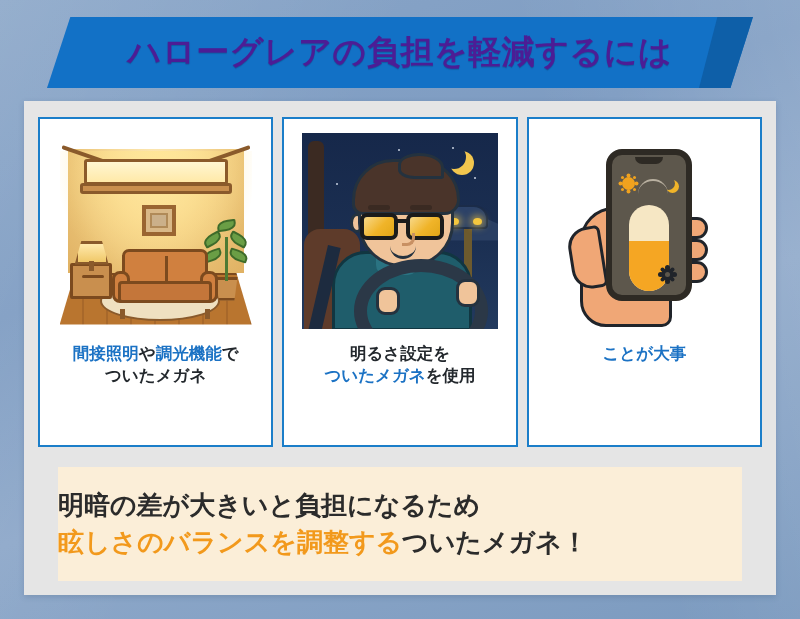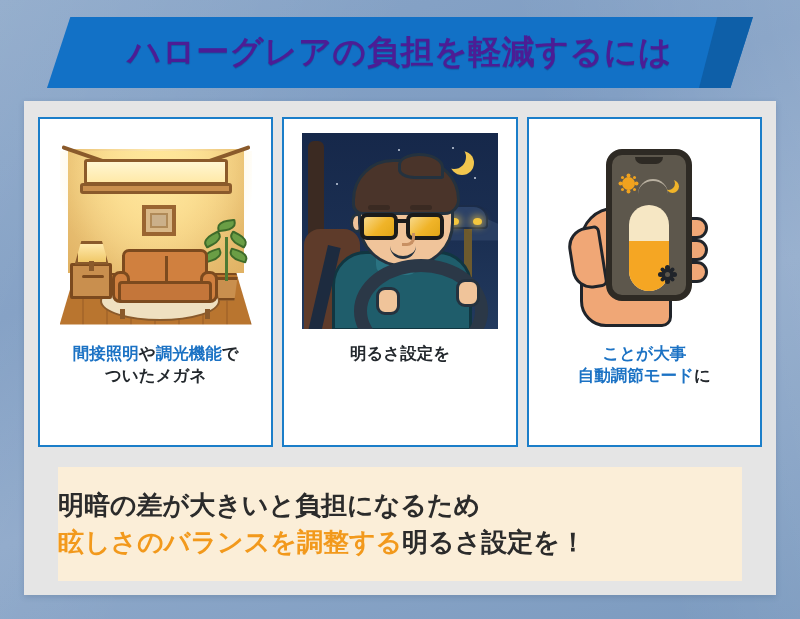--- a/index.html
+++ b/index.html
@@ -259,20 +259,21 @@
           <div class="gl-br"></div>
           <div class="nose"></div>
           <div class="mouth"></div>
           <div class="wheel"></div>
           <div class="hand" style="left:74px;bottom:14px;"></div>
           <div class="hand" style="right:18px;bottom:22px;"></div>
         </div>
       </div>
       <div class="card-cap">
         <div><span>明るさ設定を</span></div>
+        <div><span class="bl">ついたメガネ</span><span>を使用</span></div>
       </div>
     </div>
 
     <div class="card">
       <div class="card-art">
         <div class="phoneart">
           <div class="palm"></div>
           <div class="thumb"></div>
           <div class="fing" style="top:84px;"></div>
           <div class="fing" style="top:106px;"></div>
@@ -284,24 +285,23 @@
             <div class="moon2"></div>
             <div class="slider">
               <div class="fill"></div>
             </div>
             <div class="gear"></div>
           </div>
         </div>
       </div>
       <div class="card-cap">
         <div><span class="bl">ことが大事</span></div>
-        <div><span class="bl">自動調節モード</span><span>に</span></div>
       </div>
     </div>
 
   </div>
 
   <div class="conclusion">
     <div class="cl"><span>明暗の差が大きいと負担になるため</span></div>
-    <div class="cl"><span class="or">眩しさのバランスを調整する</span><span>明るさ設定を！</span></div>
+    <div class="cl"><span class="or">眩しさのバランスを調整する</span><span>ついたメガネ！</span></div>
   </div>
 
 </div>
 
 </body></html>

